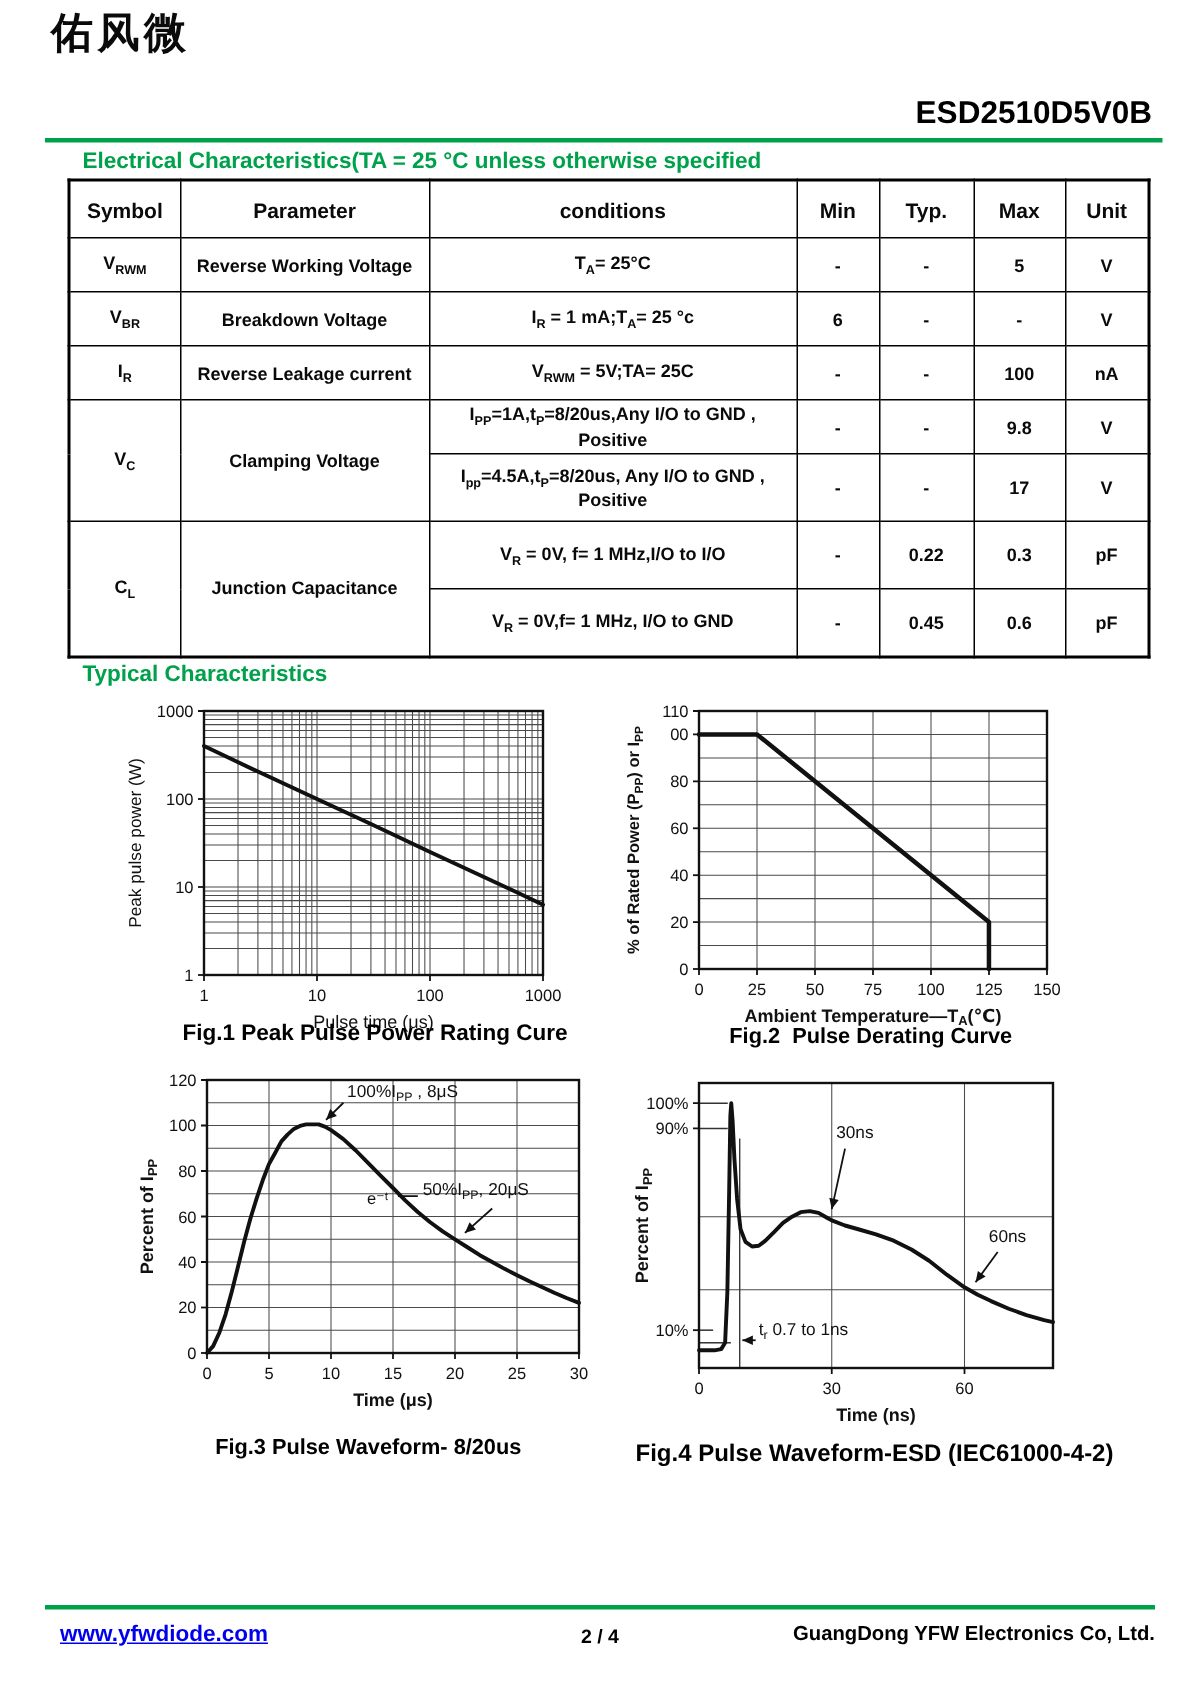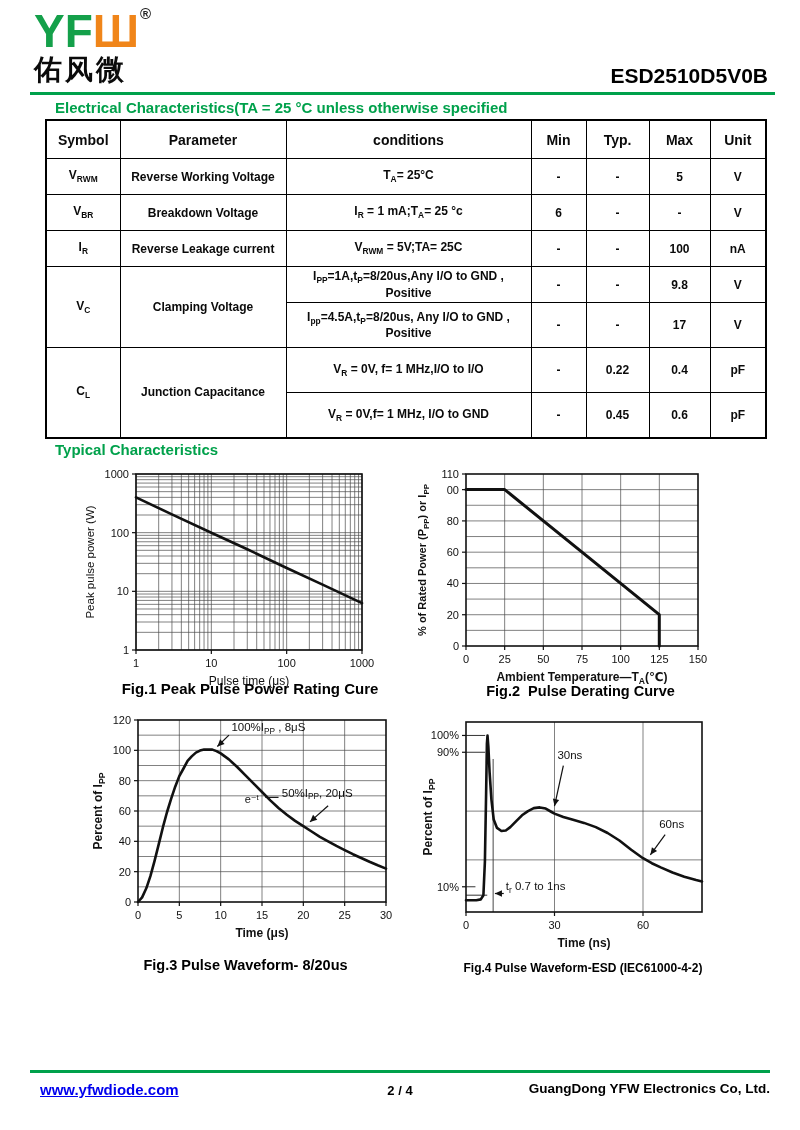--- a/index.html
+++ b/index.html
@@ -35,37 +35,36 @@
   td.sym{font-size:13px;}
   td.cond{font-size:11px;}
   tr.r{height:36px;}
   tr.tall{height:45px;}
   sub{font-size:70%;}
   
   .caption{font-weight:bold;font-size:15px;color:#000;text-align:center;white-space:pre-wrap;}
   #cap1{left:80px;top:680px;width:340px;}
   #cap2{left:408px;top:683px;width:345px;font-size:14.5px;}
   #cap3{left:78px;top:957px;width:335px;font-size:14.5px;}
-  #cap4{left:398px;top:961px;width:370px;font-size:12px;}
+  #cap4{left:398px;top:961px;width:370px;font-size:16px;}
   svg.chart{position:absolute;background:#fff;}
   #fig1{left:70px;top:460px;}
   #fig2{left:408px;top:456px;}
   #fig3{left:76px;top:706px;}
   #fig4{left:410px;top:706px;}
   
   .footer-rule{left:30px;top:1070px;width:740px;height:3px;background:#00A14B;}
   .footer-link{left:40px;top:1081px;font-size:15px;font-weight:bold;color:#0000EE;text-decoration:underline;}
   .page-num{left:0;right:0;top:1083px;text-align:center;font-size:13px;font-weight:bold;color:#000;}
   .company{right:30px;top:1081px;font-size:13.5px;font-weight:bold;color:#000;}
 </style>
 </head>
 <body>
 
 <div class="abs logo-block">
-  <div class="logo-text"><span class="logo-yf">YF</span><span class="logo-w">Ш</span><span class="logo-reg">®</span></div>
   <div class="logo-cn">佑风微</div>
 </div>
 <div class="abs part-number">ESD2510D5V0B</div>
 <div class="abs header-rule"></div>
 
 <div class="abs sec-title" id="sec1">Electrical Characteristics(TA = 25 °C unless otherwise specified</div>
 
 <table class="spec">
   <colgroup>
     <col style="width:74px">
@@ -128,21 +127,21 @@
     <td>-</td>
     <td>17</td>
     <td>V</td>
   </tr>
   <tr class="tall">
     <td class="sym" rowspan="2">C<sub>L</sub></td>
     <td rowspan="2">Junction Capacitance</td>
     <td class="cond">V<sub>R</sub> = 0V, f= 1 MHz,I/O to I/O</td>
     <td>-</td>
     <td>0.22</td>
-    <td>0.4</td>
+    <td>0.3</td>
     <td>pF</td>
   </tr>
   <tr class="tall">
     <td class="cond">V<sub>R</sub> = 0V,f= 1 MHz, I/O to GND</td>
     <td>-</td>
     <td>0.45</td>
     <td>0.6</td>
     <td>pF</td>
   </tr>
 </tbody>

